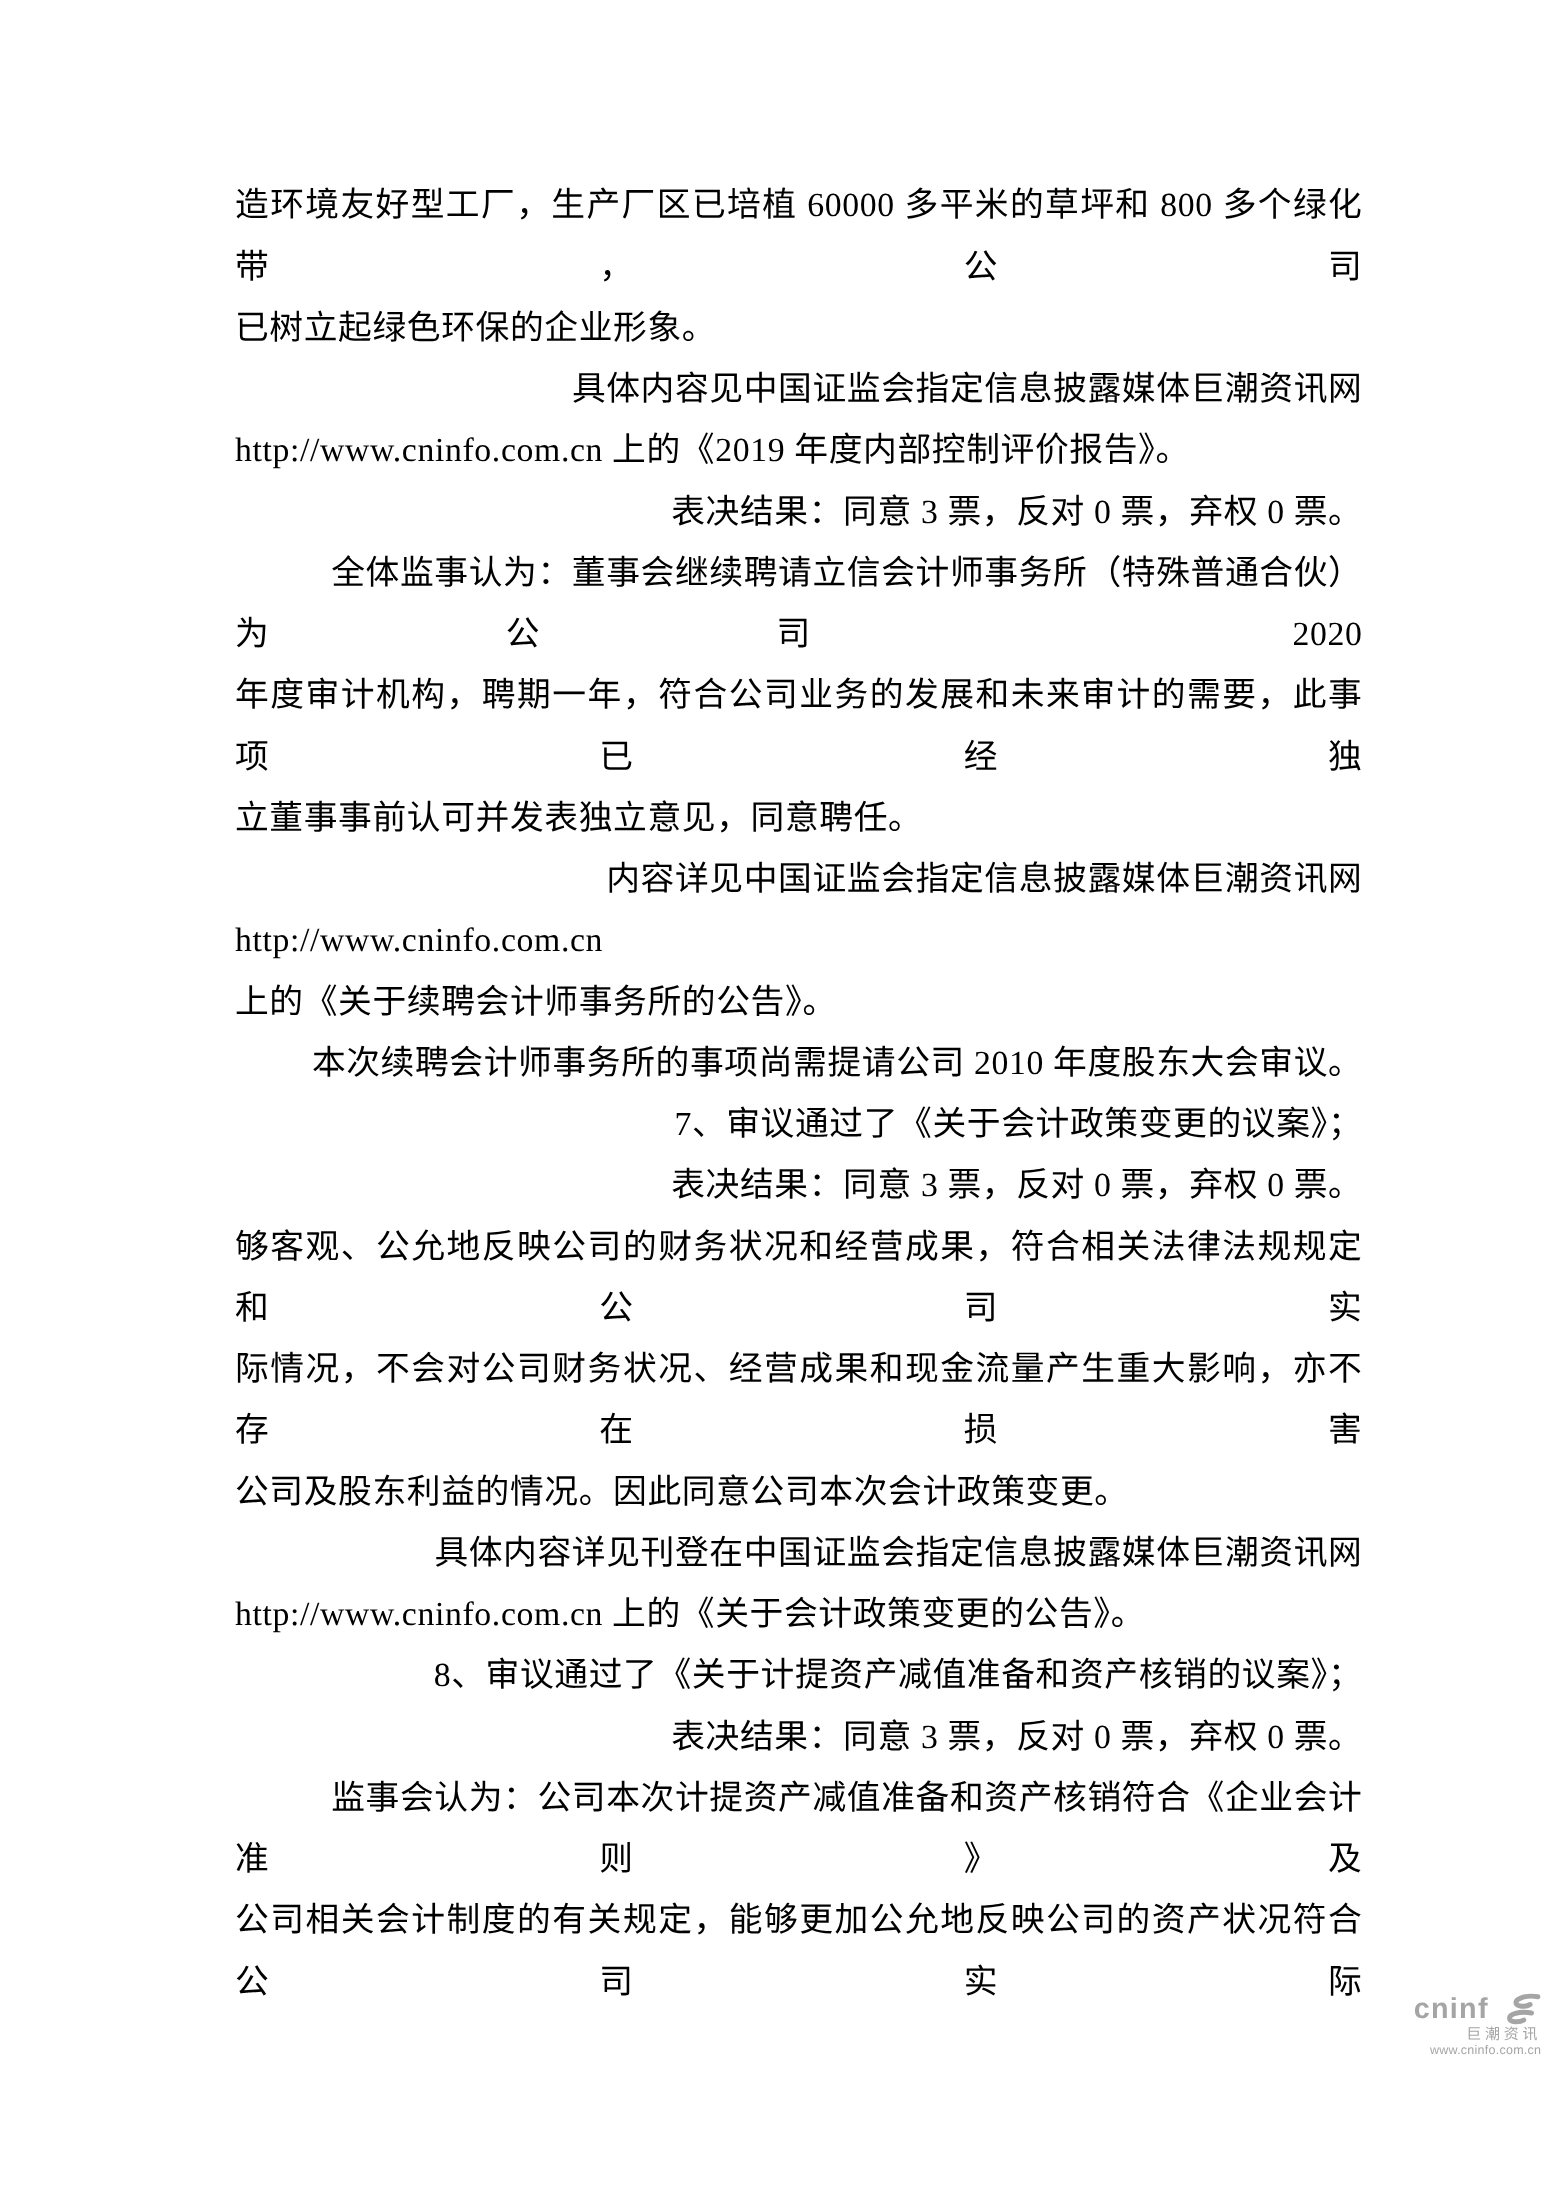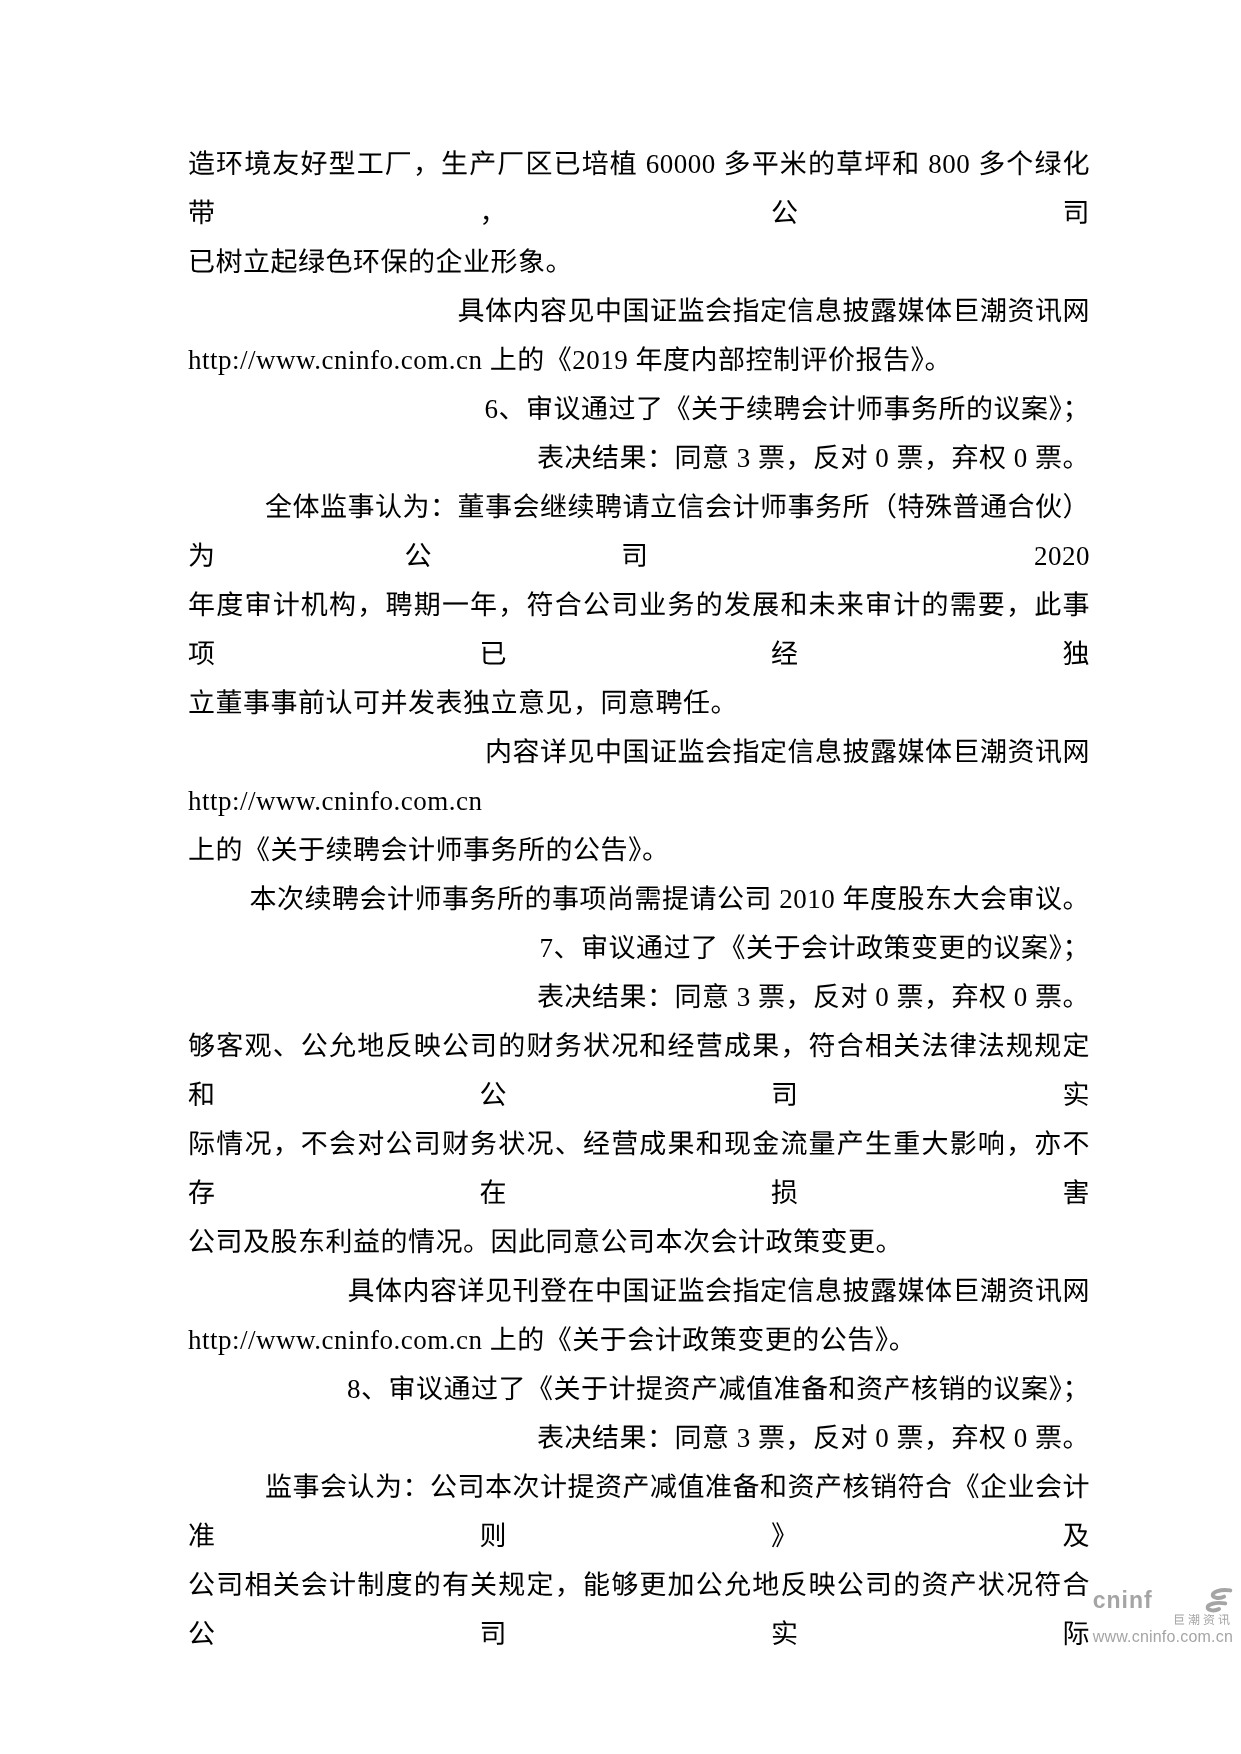--- a/index.html
+++ b/index.html
@@ -45,59 +45,58 @@
     bottom: 8px;
     text-align: right;
     color: #a5a5a5;
     font-family: "Liberation Sans", "DejaVu Sans", sans-serif;
     line-height: 1.1;
     user-select: none;
   }
   .brand-row {
     display: flex;
     align-items: center;
-    justify-content: space-between;
+    justify-content: center;
     gap: 14px;
   }
   .wordmark {
     font-weight: bold;
     font-size: 23px;
     letter-spacing: 1px;
     color: #a5a5a5;
   }
   .s-icon {
     width: 28px;
     height: 26px;
     display: inline-block;
   }
   .cn-name {
     font-size: 12px;
     letter-spacing: 3px;
     color: #a5a5a5;
     margin-top: 1px;
   }
   .site-url {
-    font-size: 16px;
+    font-size: 10px;
     color: #a5a5a5;
     margin-top: 1px;
     letter-spacing: 0.2px;
   }
 </style>
 </head>
 <body>
 
 <div class="page">
 
   <div class="doc-body" id="doc-body">
 
   <div class="doc-line full">造环境友好型工厂，生产厂区已培植 60000 多平米的草坪和 800 多个绿化带，公司</div>
       <div class="doc-line">已树立起绿色环保的企业形象。</div>
       <div class="doc-line indent">具体内容见中国证监会指定信息披露媒体巨潮资讯网</div>
       <div class="doc-line">http://www.cninfo.com.cn 上的《2019 年度内部控制评价报告》。</div>
-      <div class="doc-line indent">6、审议通过了《关于续聘会计师事务所的议案》；</div>
       <div class="doc-line indent">表决结果：同意 3 票，反对 0 票，弃权 0 票。</div>
       <div class="doc-line indent full">全体监事认为：董事会继续聘请立信会计师事务所（特殊普通合伙）为公司 2020</div>
       <div class="doc-line full">年度审计机构，聘期一年，符合公司业务的发展和未来审计的需要，此事项已经独</div>
       <div class="doc-line">立董事事前认可并发表独立意见，同意聘任。</div>
       <div class="doc-line indent full">内容详见中国证监会指定信息披露媒体巨潮资讯网 http://www.cninfo.com.cn</div>
       <div class="doc-line">上的《关于续聘会计师事务所的公告》。</div>
       <div class="doc-line indent">本次续聘会计师事务所的事项尚需提请公司 2010 年度股东大会审议。</div>
       <div class="doc-line indent">7、审议通过了《关于会计政策变更的议案》；</div>
       <div class="doc-line indent">表决结果：同意 3 票，反对 0 票，弃权 0 票。</div>
       <div class="doc-line full">够客观、公允地反映公司的财务状况和经营成果，符合相关法律法规规定和公司实</div>

